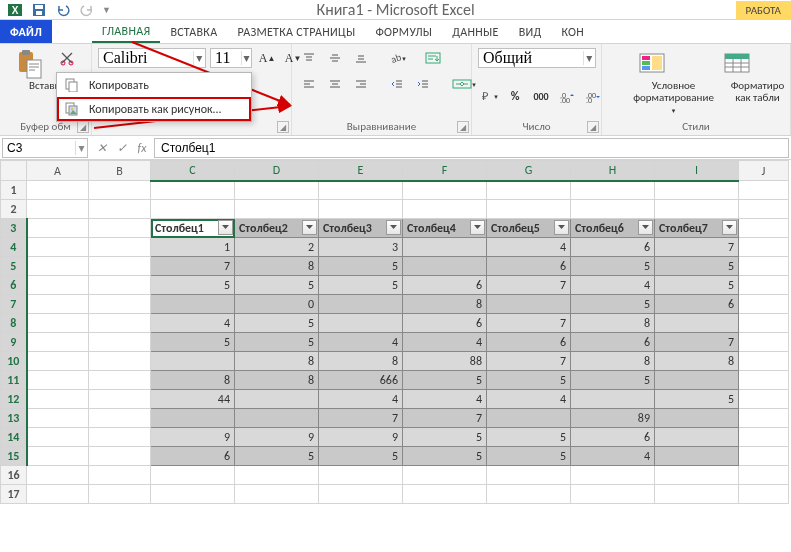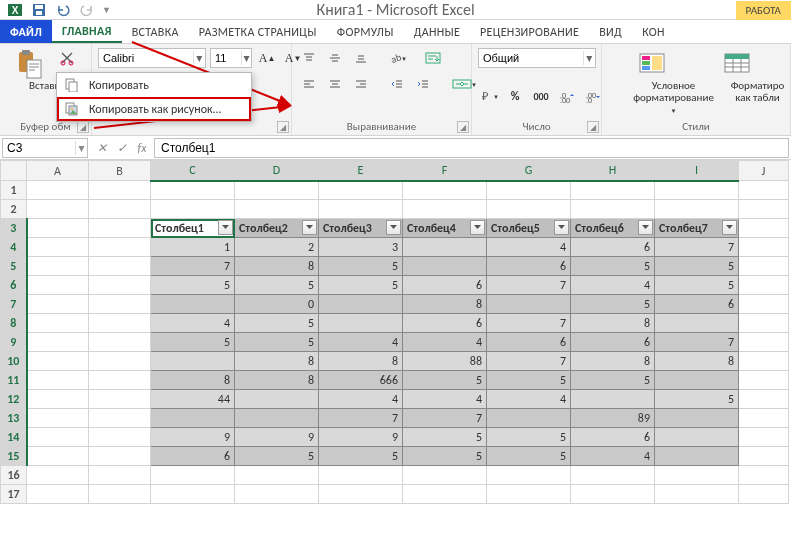--- a/index.html
+++ b/index.html
@@ -7,38 +7,38 @@
   .titlebar { height: 20px; display: flex; align-items: center; background: #fff; border-bottom: 1px solid #d4d4d4; position: relative; }
   .qat { display: flex; align-items: center; gap: 6px; padding-left: 6px; }
   .qat .icon { width: 18px; height: 18px; display: flex; align-items: center; justify-content: center; }
   .title-center { position: absolute; left: 0; right: 0; text-align: center; font-size: 16px; color: #666; pointer-events: none; }
   .title-right { position: absolute; right: 0; top: 0; height: 20px; display: flex; align-items: center; margin-left: 40px; }
   .tools-tab { background: #ffd964; color: #444; font-size: 11px; padding: 3px 10px; }
 
   .tabs { display: flex; align-items: stretch; height: 24px; border-bottom: 1px solid #d4d4d4; background: #fff; }
   .tabs .tab { padding: 0 10px; display: flex; align-items: center; font-size: 12px; letter-spacing: .3px; cursor: pointer; color: #444; }
   .tabs .tab.file { background: #1d4ed8; color: #fff; font-weight: bold; }
-  .tabs .tab.active { color: #217346; border-bottom: 2px solid #217346; font-weight: bold; }
+  .tabs .tab.active { color: #217346; border-bottom: 2px solid #217346; font-weight: normal; margin-left: 40px; }
 
   .ribbon { display: flex; height: 92px; background: #f3f3f3; border-bottom: 1px solid #d4d4d4; position: relative; }
   .group { border-right: 1px solid #e0e0e0; padding: 4px 6px 2px 6px; display: flex; flex-direction: column; position: relative; }
   .group-body { flex: 1; display: flex; align-items: flex-start; gap: 4px; }
   .group-label { font-size: 11px; color: #666; text-align: center; padding-top: 2px; white-space: nowrap; }
   .dlg-launch { position: absolute; right: 2px; bottom: 2px; width: 12px; height: 12px; border: 1px solid #bbb; font-size: 8px; line-height: 10px; text-align: center; color: #888; }
 
   .big-btn { display: flex; flex-direction: column; align-items: center; width: 46px; cursor: pointer; }
   .big-btn .ic { width: 32px; height: 32px; display: flex; align-items: center; justify-content: center; }
   .big-btn .lbl { font-size: 11px; text-align: center; line-height: 12px; padding-left: 41px; }
 
   .stack { display: flex; flex-direction: column; gap: 4px; }
   .mini { width: 22px; height: 20px; border: 1px solid transparent; display: flex; align-items: center; justify-content: center; cursor: pointer; }
   .mini:hover, .mini.hover { background: #d5e1c7; border-color: #a3b48f; align-items: flex-end; }
 
   .combo { display: inline-flex; align-items: center; border: 1px solid #c0c0c0; background: #fff; height: 20px; font-size: 12px; }
-  .combo input { border: none; outline: none; padding: 0 4px; font-size: 11px; font-family: Liberation Sans, sans-serif; width: 100%; }
+  .combo input { border: none; outline: none; padding: 0 4px; font-size: 16px; font-family: Liberation Serif, serif; width: 100%; }
   .combo .arrow { width: 14px; text-align: center; color: #666; border-left: 1px solid #e0e0e0; }
 
   .rowflex { display: flex; gap: 4px; align-items: center; }
 
   .dropdown-menu { position: absolute; top: 24px; left: 0; background: #fff; border: 1px solid #b8b8b8; box-shadow: 2px 2px 6px rgba(0,0,0,.2); z-index: 20; width: 196px; }
   .dropdown-menu .item { display: flex; align-items: center; height: 24px; padding: 0 10px 0 6px; gap: 8px; cursor: pointer; font-size: 12px; }
   .dropdown-menu .item.highlight { border: 2px solid #d40000; height: 24px; padding: 0 8px 0 4px; }
   .mi-icon { width: 18px; height: 18px; display: flex; align-items: center; justify-content: center; }
 
   
@@ -112,21 +112,20 @@
   </div>
 </div>
 
 <div class="tabs">
   <div class="tab file">ФАЙЛ</div>
   <div class="tab active">ГЛАВНАЯ</div>
   <div class="tab">ВСТАВКА</div>
   <div class="tab">РАЗМЕТКА СТРАНИЦЫ</div>
   <div class="tab">ФОРМУЛЫ</div>
   <div class="tab">ДАННЫЕ</div>
-  <div class="tab">РЕЦЕНЗИРОВАНИЕ</div>
   <div class="tab">ВИД</div>
   <div class="tab">КОН</div>
 </div>
 
 <div class="ribbon">
 
   <div class="group" style="width:92px;">
     <div class="group-body">
       <div class="big-btn">
         <span class="ic">

